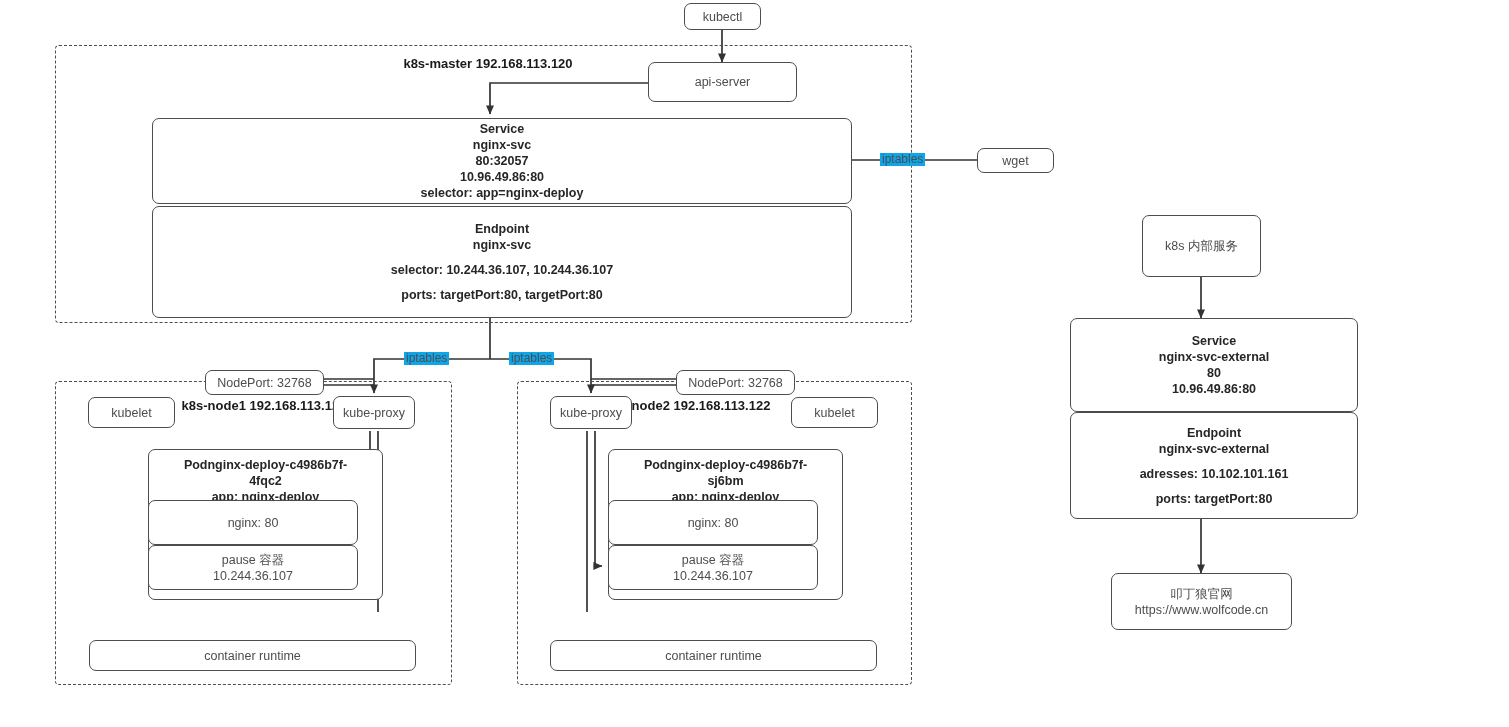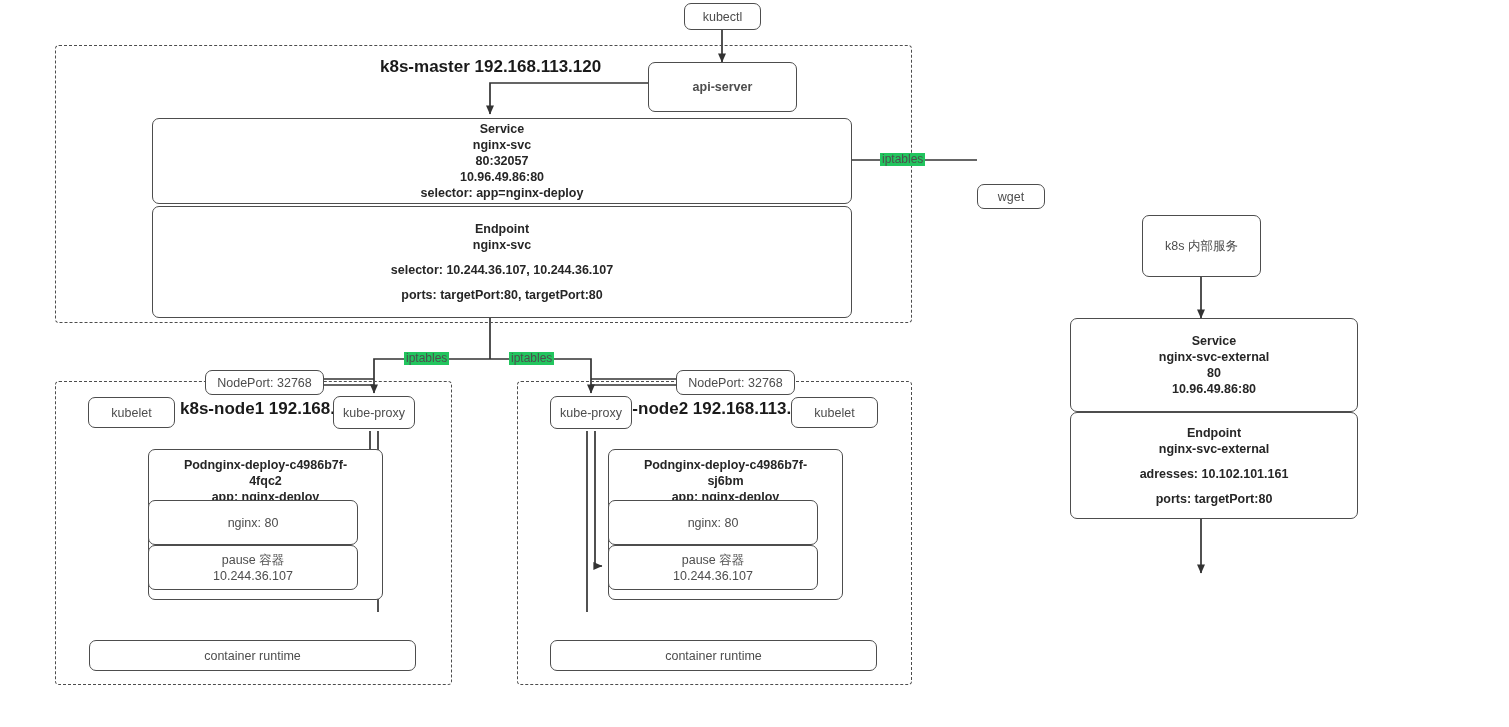--- a/index.html
+++ b/index.html
@@ -53,28 +53,28 @@
     position: absolute;
     box-sizing: border-box;
     border: 1.7px dashed #4d4d4d;
     border-radius: 4px;
     background: transparent;
   }
   .zone-label {
     position: absolute;
     text-align: center;
     font-weight: bold;
-    font-size: 17px;
+    font-size: 13px;
     line-height: 1.3;
     color: #1a1a1a;
     white-space: nowrap;
   }
   .edge-label {
     position: absolute;
-    background: #22c55e;
+    background: #0ea5e9;
     font-size: 12px;
     color: #4d4d4d;
     padding: 0 2px;
     white-space: nowrap;
     line-height: 1.1;
   }
 </style>
 </head>
 <body>
 
@@ -119,40 +119,40 @@
   <div class="zone" style="left:55px; top:45px; width:857px; height:278px;"></div>
   <div class="zone-label" style="left:380px; top:56px; width:216px;">
     <span class="ln">k8s-master</span>
     <span class="ln">192.168.113.120</span>
   </div>
 
   <div class="node" style="left:684px; top:3px; width:77px; height:27px;">
     <span class="ln">kubectl</span>
   </div>
 
-  <div class="node" style="left:648px; top:62px; width:149px; height:50px;font-weight:bold;">
+  <div class="node" style="left:648px; top:62px; width:149px; height:40px;">
     <span class="ln">api-server</span>
   </div>
 
   <div class="node bold" style="left:140px; top:118px; width:700px; height:86px;">
     <span class="ln">Service</span>
     <span class="ln">nginx-svc</span>
     <span class="ln">80:32057</span>
     <span class="ln">10.96.49.86:80</span>
     <span class="ln">selector: app=nginx-deploy</span>
   </div>
 
   <div class="node bold" style="left:140px; top:206px; width:700px; height:112px;">
     <span class="ln">Endpoint</span>
     <span class="ln">nginx-svc</span>
     <span class="ln gap">selector: 10.244.36.107, 10.244.36.107</span>
     <span class="ln gap">ports: targetPort:80, targetPort:80</span>
   </div>
 
-  <div class="node" style="left:977px; top:148px; width:68px; height:25px;margin-top:36px;">
+  <div class="node" style="left:977px; top:148px; width:77px; height:25px;">
     <span class="ln">wget</span>
   </div>
   <div class="edge-label" style="left:880px; top:153px;">iptables</div>
 
   <div class="edge-label" style="left:404px; top:352px;">iptables</div>
   <div class="edge-label" style="left:509px; top:352px;">iptables</div>
 
   <div class="zone" style="left:55px; top:381px; width:397px; height:304px;"></div>
   <div class="zone-label" style="left:180px; top:398px; width:168px;">
     <span class="ln">k8s-node1</span>
@@ -230,14 +230,18 @@
     <span class="ln">10.96.49.86:80</span>
   </div>
 
   <div class="node bold" style="left:1058px; top:412px; width:288px; height:107px;">
     <span class="ln">Endpoint</span>
     <span class="ln">nginx-svc-external</span>
     <span class="ln gap">adresses: 10.102.101.161</span>
     <span class="ln gap">ports: targetPort:80</span>
   </div>
 
+  <div class="node" style="left:1111px; top:573px; width:181px; height:57px;">
+    <span class="ln">叩丁狼官网</span>
+    <span class="ln">https://www.wolfcode.cn</span>
+  </div>
 
 </div>
 
 </body></html>

